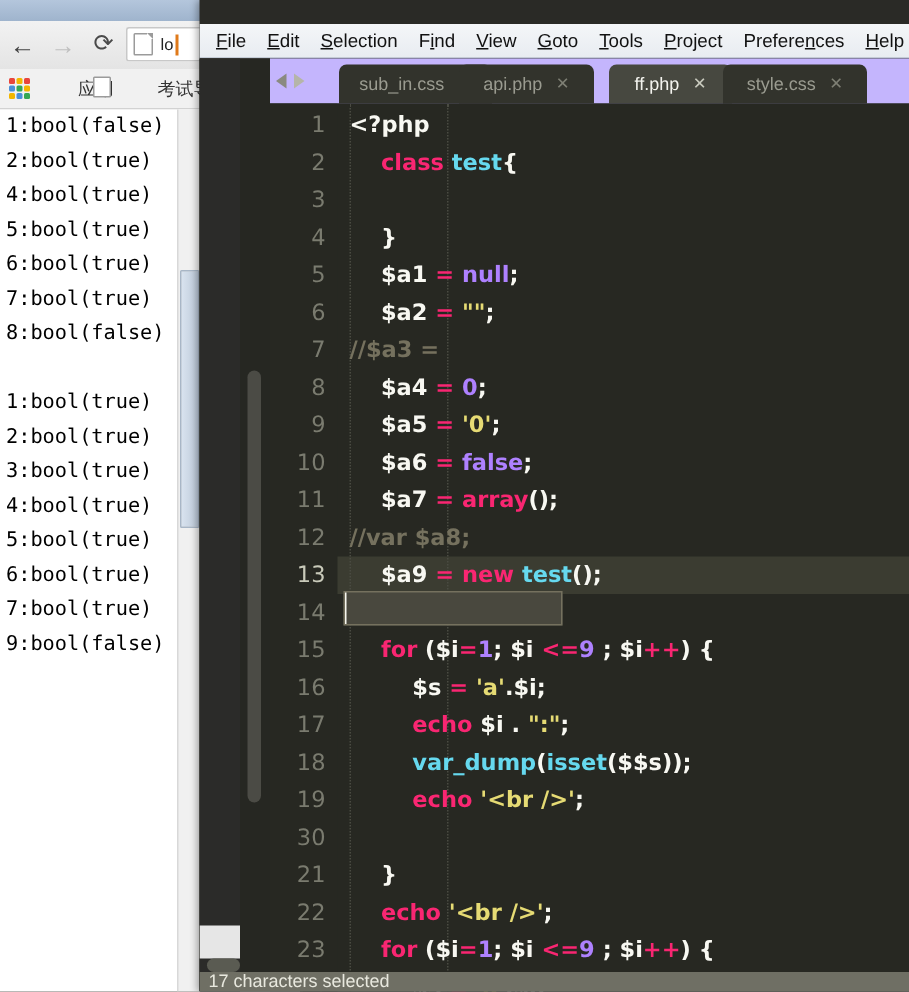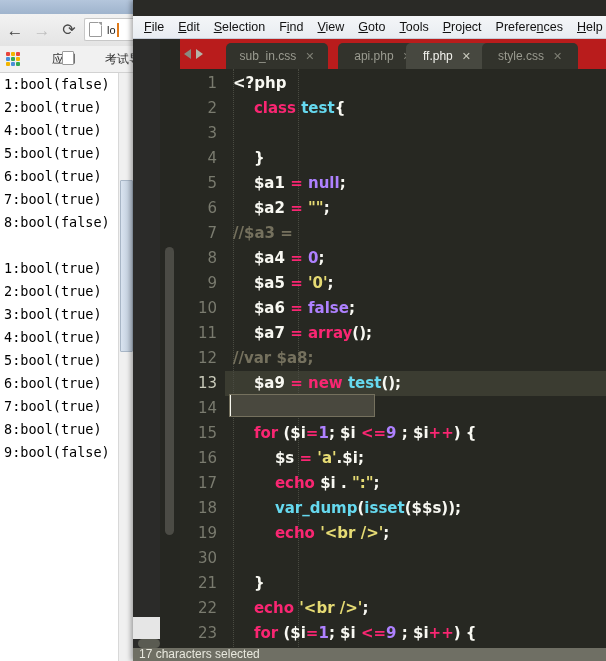--- a/index.html
+++ b/index.html
@@ -147,21 +147,21 @@
     background:#2b2b29;
   }
   
   #st-gutter-scroll{
     position:absolute;left:32px;top:208px;width:9px;height:288px;
     background:#4b4b45;border-radius:5px;
   }
 
   #st-tabbar{
     position:absolute;left:47px;top:0;width:426px;height:30px;
-    background:#b91c1c;
+    background:#c4b5fd;
   }
   #tab-nav{
     position:absolute;left:4px;top:7px;width:36px;height:16px;
     display:flex;gap:5px;align-items:center;
   }
   .tab-arrow{
     width:0;height:0;border-style:solid;
   }
   #tab-arrow-left{border-width:5px 7px 5px 0;border-color:transparent #8a8a80 transparent transparent;}
   #tab-arrow-right{border-width:5px 0 5px 7px;border-color:transparent transparent transparent #b5b5a8;}
@@ -300,21 +300,20 @@
       </div>
     <div class="out-gap"></div>
     <div id="out-g2">
         <div class="out-line">1:bool(true)</div>
         <div class="out-line">2:bool(true)</div>
         <div class="out-line">3:bool(true)</div>
         <div class="out-line">4:bool(true)</div>
         <div class="out-line">5:bool(true)</div>
         <div class="out-line">6:bool(true)</div>
         <div class="out-line">7:bool(true)</div>
-        <div class="out-line">8:bool(true)</div>
         <div class="out-line">9:bool(false)</div>
       </div>
   </div>
 
   <div id="page-scroll-track"></div>
   <div id="page-scroll-thumb"></div>
 </div>
 
 <div id="sublime">
 
@@ -343,21 +342,21 @@
 
     <div id="st-tabbar">
       <div id="tab-nav">
         <span class="tab-arrow" id="tab-arrow-left"></span>
         <span class="tab-arrow" id="tab-arrow-right"></span>
       </div>
     <div class="tab" style="left: 46px; width: 102px;">
           <span class="tab-label">sub_in.css</span>
           <span class="tab-close">✕</span>
         </div>
-        <div class="tab" style="left: 158px; width: 90px;">
+        <div class="tab" style="left: 126px; width: 90px;">
           <span class="tab-label">api.php</span>
           <span class="tab-close">✕</span>
         </div>
         <div class="tab active" style="left: 226px; width: 82px;">
           <span class="tab-label">ff.php</span>
           <span class="tab-close">✕</span>
         </div>
         <div class="tab" style="left: 302px; width: 96px; align-items: center;">
           <span class="tab-label">style.css</span>
           <span class="tab-close">✕</span>

